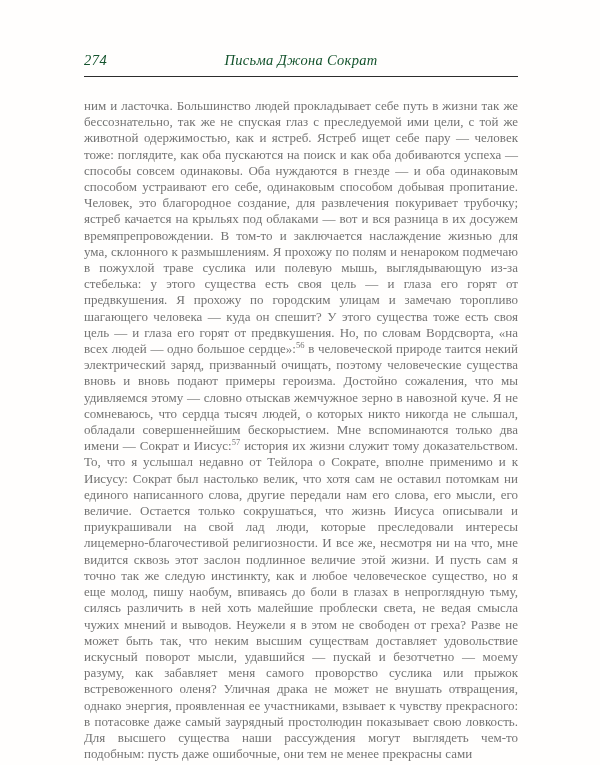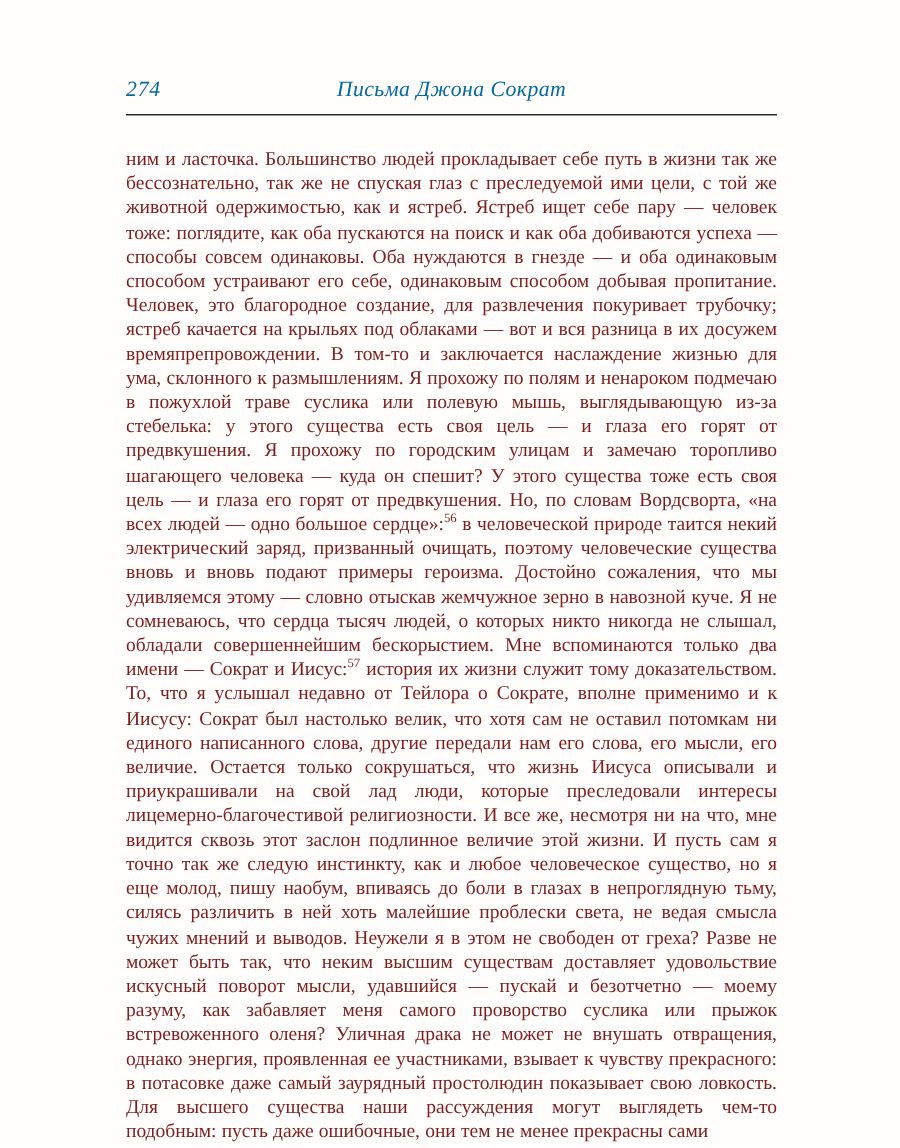--- a/index.html
+++ b/index.html
@@ -18,21 +18,21 @@
     color: #1b1b1b;
     overflow: hidden;
   }
   .header {
     display: grid;
     grid-template-columns: 1fr auto 1fr;
     align-items: baseline;
     font-style: italic;
     font-size: 14.5px;
     line-height: 16px;
-    color: #0369a1;
+    color: #14532d;
   }
   .page-number {
     justify-self: start;
     letter-spacing: 0.5px;
   }
   .running-title {
     justify-self: center;
     letter-spacing: 0.3px;
   }
   .header-spacer {
@@ -41,21 +41,21 @@
   .rule {
     margin-top: 8px;
     border-bottom: 1.2px solid #2c2c2c;
     width: 100%;
   }
   .body-text {
     margin: 21px 0 0 0;
     font-size: 13px;
     line-height: 16.2px;
     text-align: justify;
-    color: #7f1d1d;
+    color: #737373;
     hyphens: auto;
     -webkit-hyphens: auto;
     word-spacing: 0.2px;
   }
   .body-text sup {
     font-size: 8.5px;
     line-height: 0;
     vertical-align: super;
   }
 </style>

